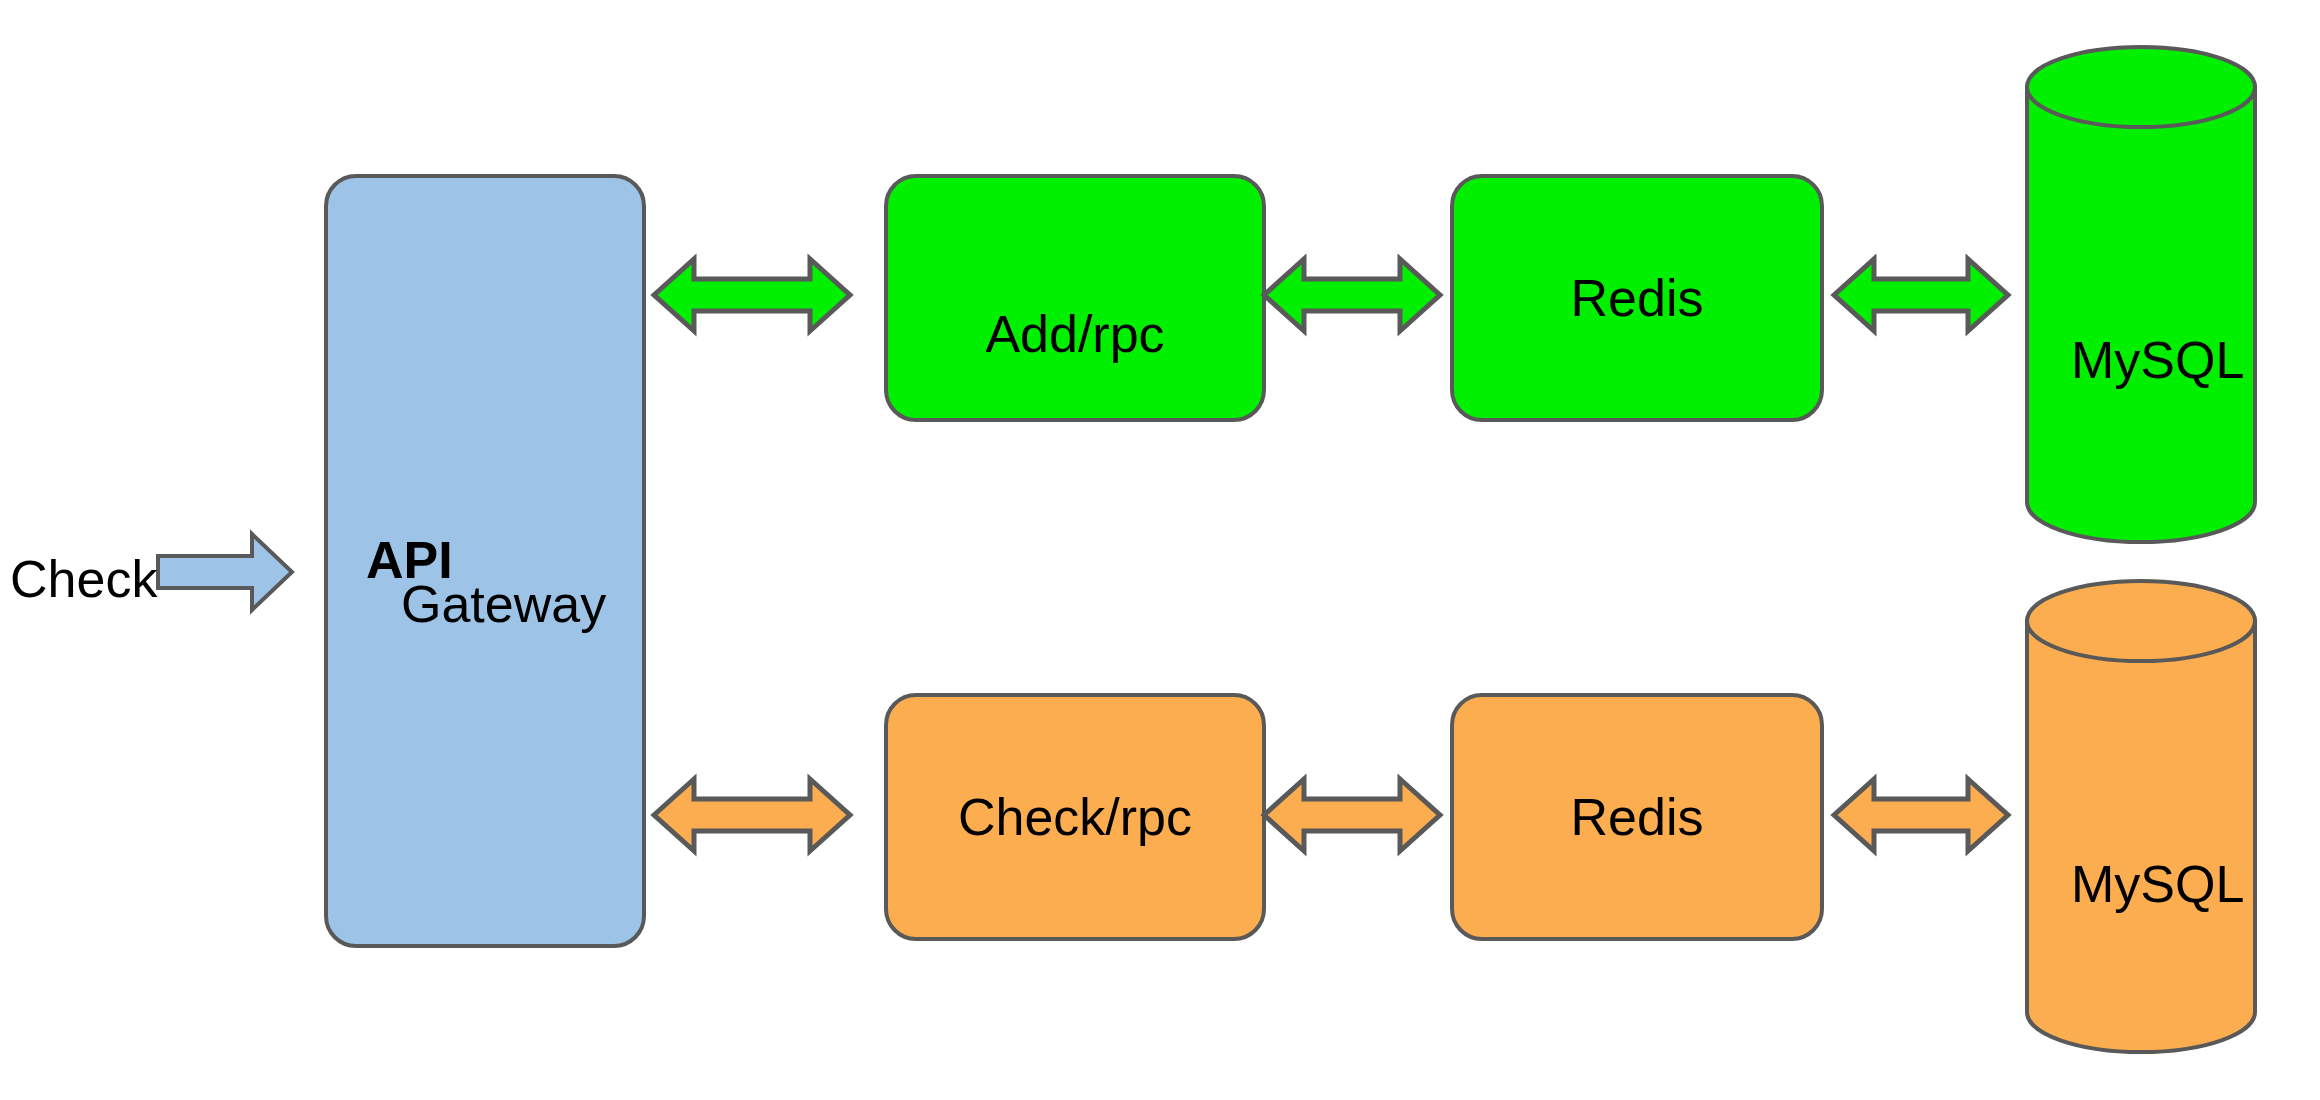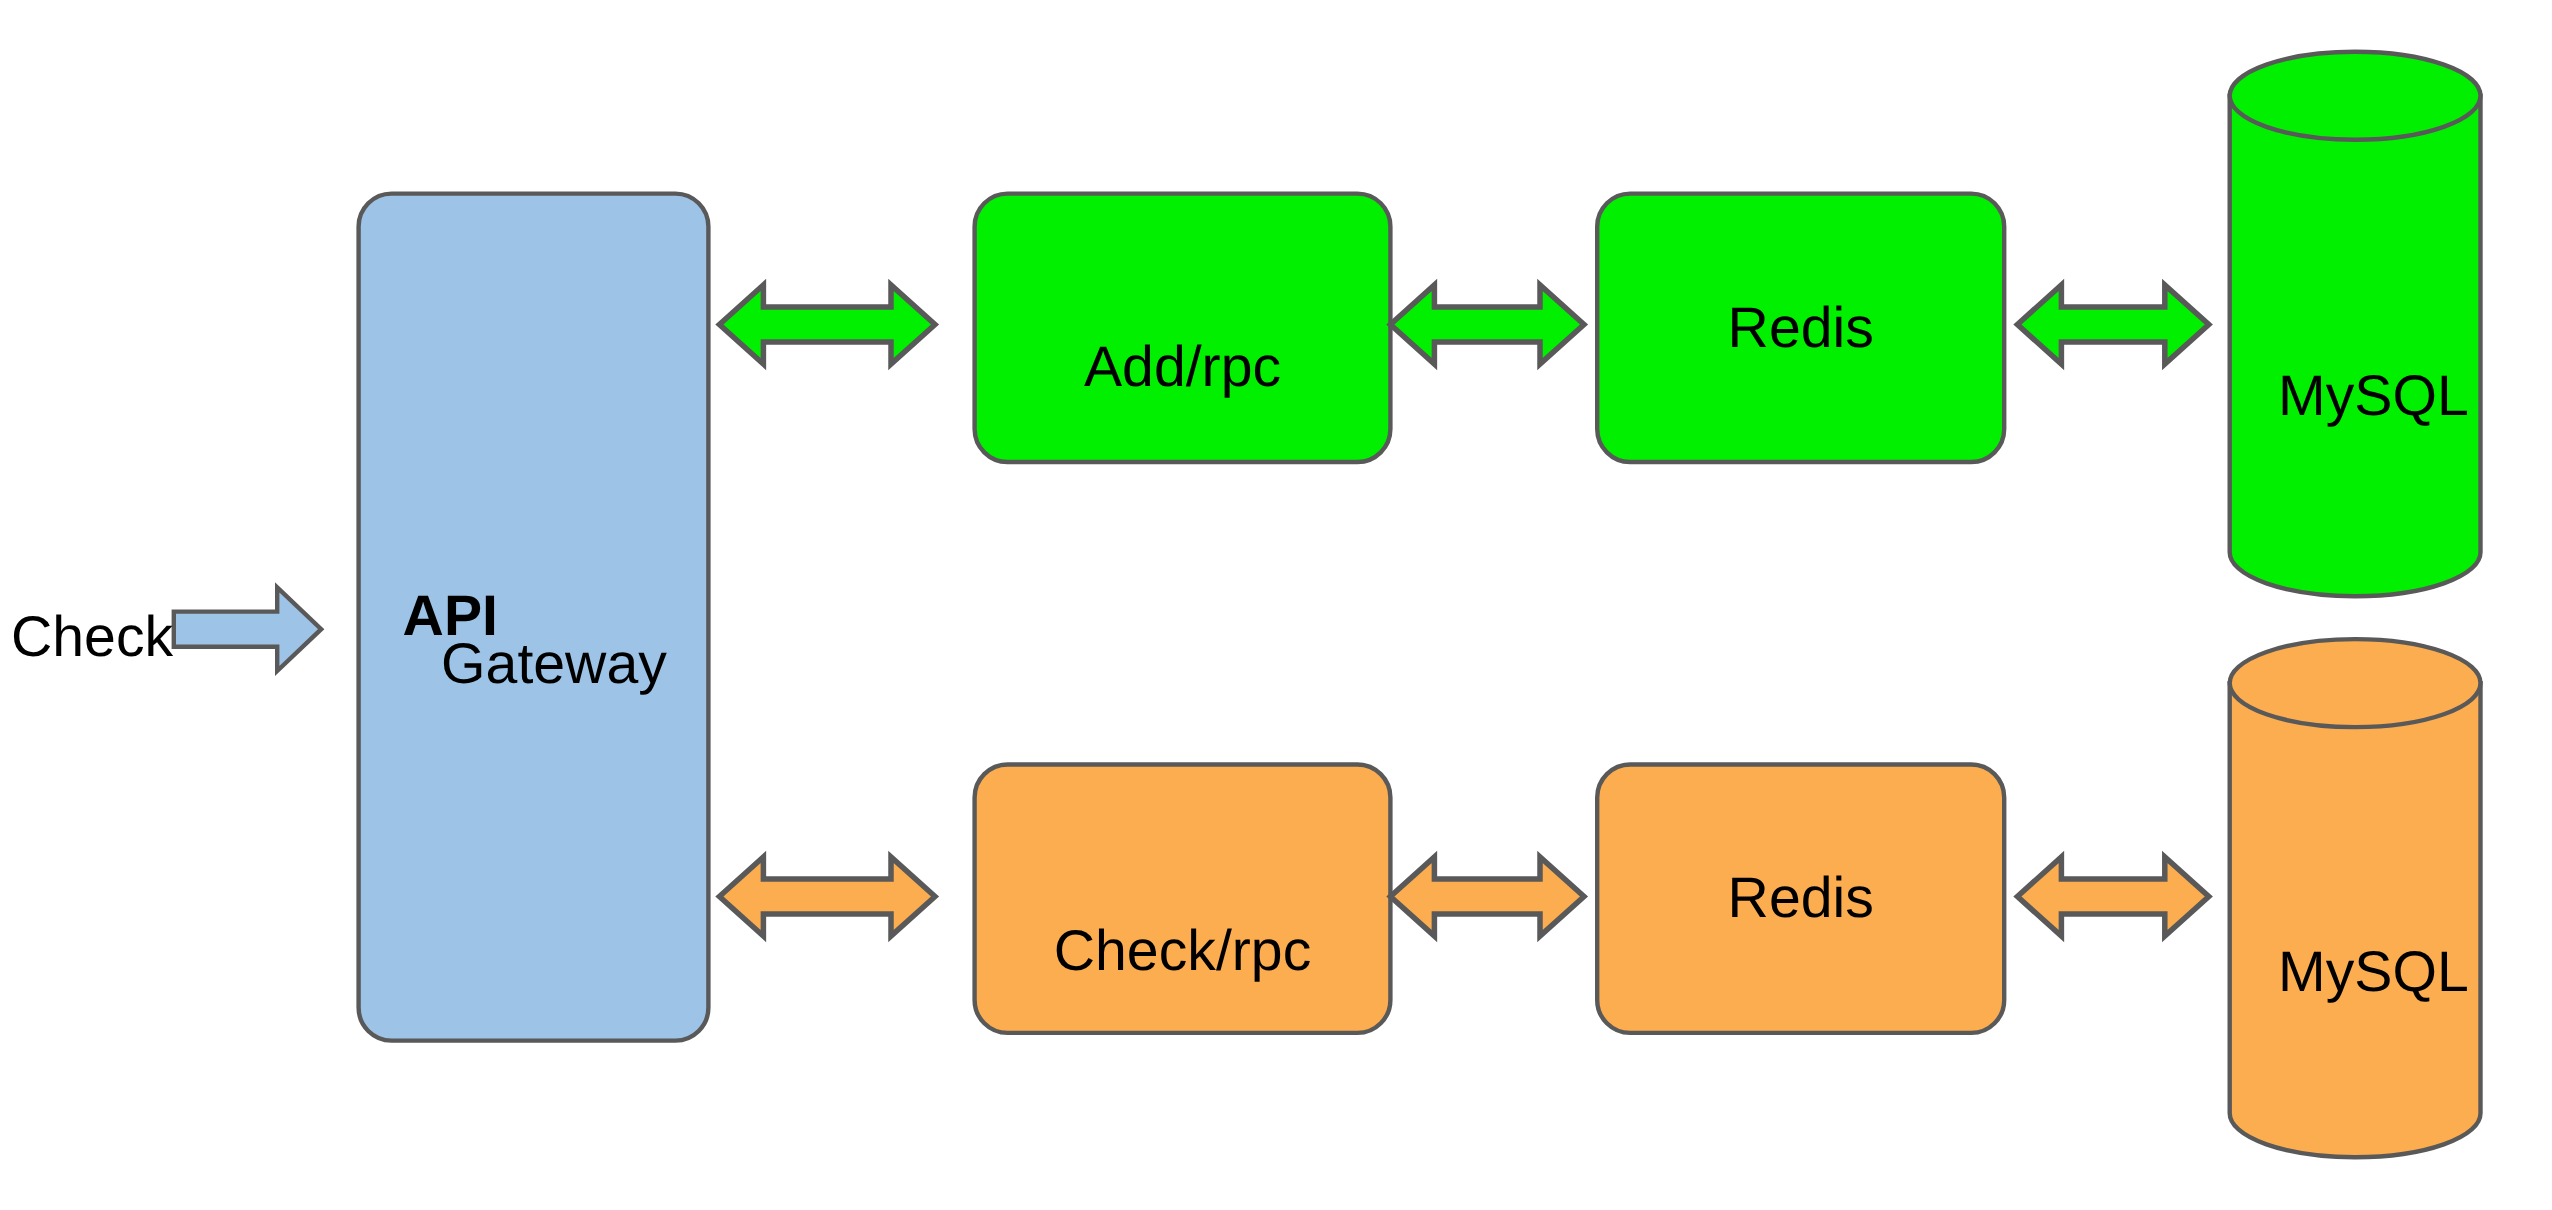--- a/index.html
+++ b/index.html
@@ -118,19 +118,19 @@
   <div class="node-label left-label" style="left:366px; top:527px;font-weight:bold;">API</div>
 
   <div class="node-label left-label" style="left:366px; top:571px;margin-left:35px;">Gateway</div>
 
   <div class="node-label centered-label" style="left:1075px; top:298px; width:360px;margin-top:36px;">Add/rpc</div>
 
   <div class="node-label centered-label" style="left:1637px; top:298px; width:360px;">Redis</div>
 
   <div class="node-label left-label" style="left:2071px; top:327px;">MySQL</div>
 
-  <div class="node-label centered-label" style="left:1075px; top:817px; width:360px;margin-top:48px;">Check/rpc</div>
+  <div class="node-label centered-label" style="left:1075px; top:817px; width:360px;">Check/rpc</div>
 
   <div class="node-label centered-label" style="left:1637px; top:817px; width:360px;">Redis</div>
 
   <div class="node-label left-label" style="left:2071px; top:851px;">MySQL</div>
 
 </div>
 
 </body></html>

